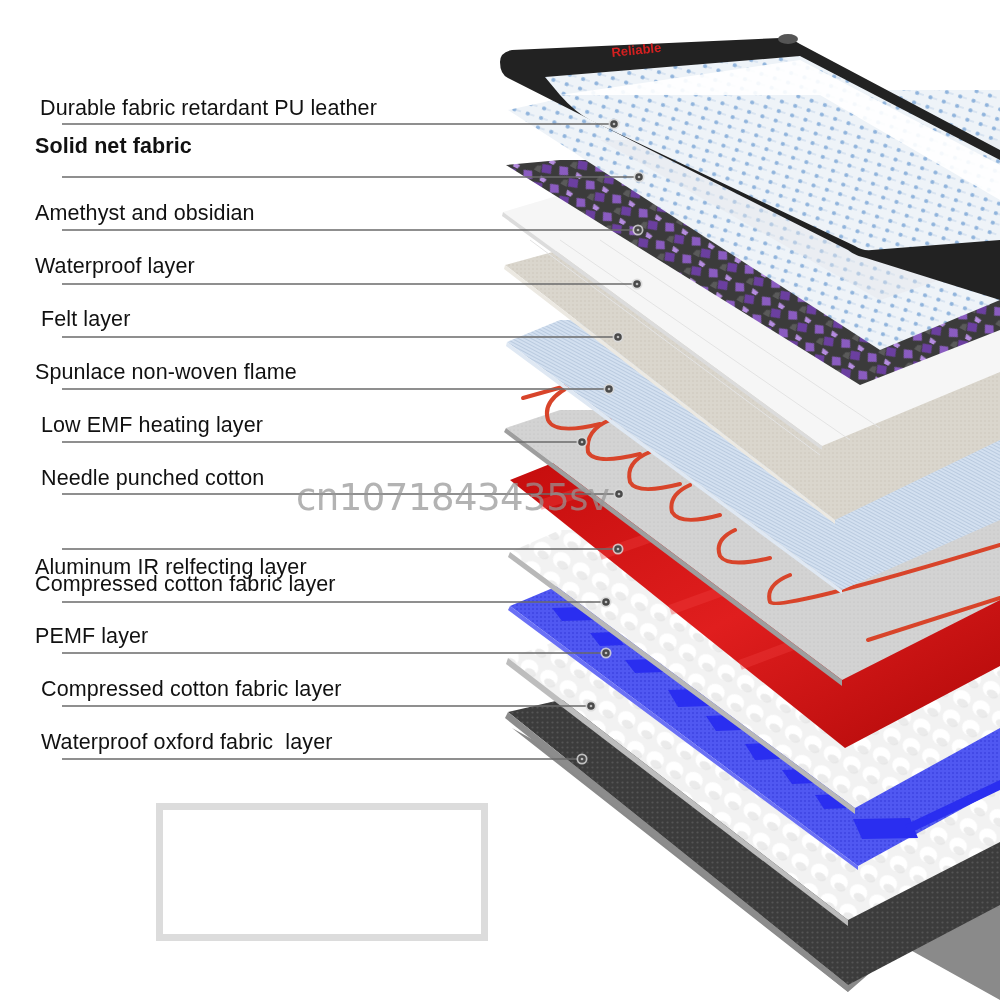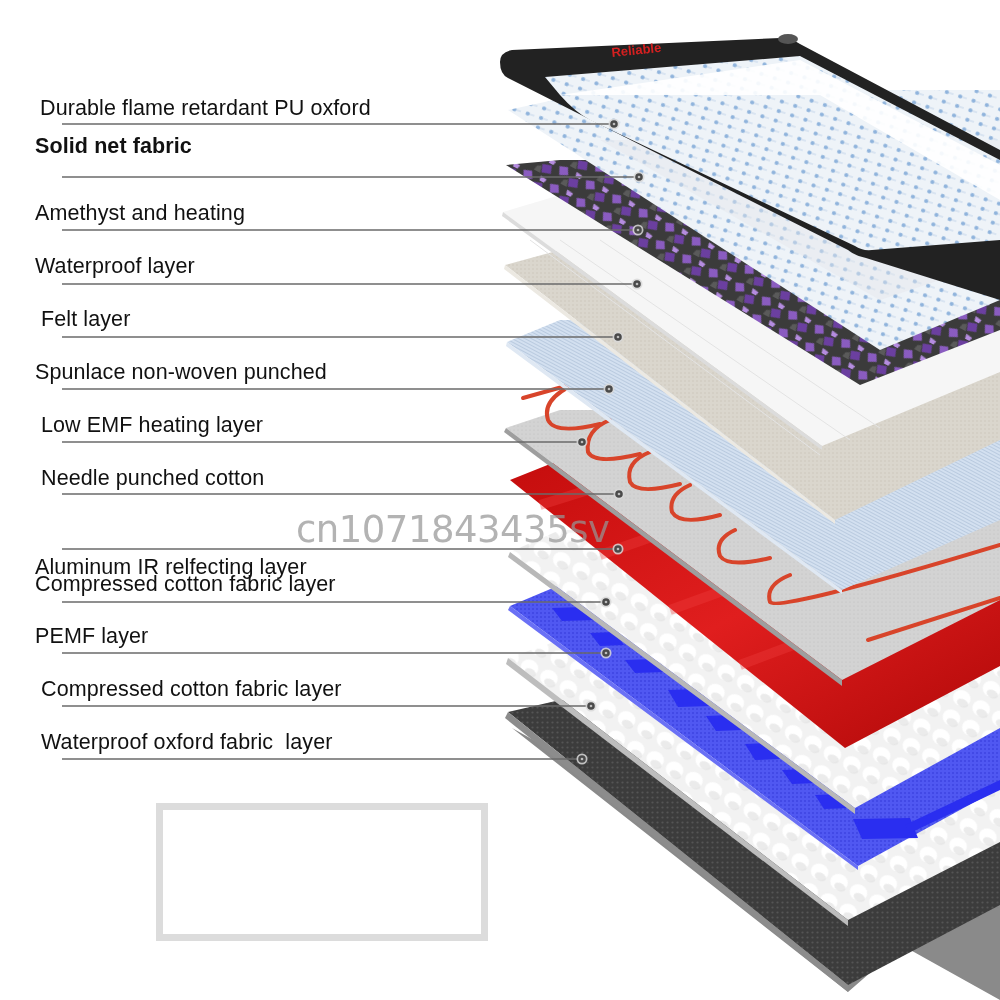--- a/index.html
+++ b/index.html
@@ -2,21 +2,21 @@
 <html><head>
   <meta charset="utf-8">
   <style>
     html, body { margin: 0; padding: 0; background: #ffffff; }
     body { width: 1000px; height: 1000px; position: relative; overflow: hidden;
            font-family: "Liberation Sans", "DejaVu Sans", sans-serif; }
     #stage { position: absolute; left: 0; top: 0; width: 1000px; height: 1000px; }
     #layers-svg { position: absolute; left: 0; top: 0; width: 1000px; height: 1000px; }
     .label { position: absolute; font-size: 21.5px; color: #111111; white-space: pre; line-height: 1; letter-spacing: 0.1px; }
     .watermark { position: absolute; left: 296px; top: 476px; font-family: "DejaVu Sans", sans-serif;
-                 font-size: 37px; color: rgba(150,150,150,0.72); letter-spacing: -0.5px; white-space: nowrap; margin-top: 32px; }
+                 font-size: 37px; color: rgba(150,150,150,0.72); letter-spacing: -0.5px; white-space: nowrap; }
     .title-frame { position: absolute; left: 156px; top: 803px; width: 318px; height: 124px;
                    border: 7px solid #dcdcdc; background: #ffffff; box-sizing: content-box; }
     .title-line { position: absolute; font-family: "Liberation Sans", sans-serif; font-weight: bold;
                   font-style: italic; font-size: 56px; color: #000000; white-space: nowrap; line-height: 1; }
   </style>
 </head>
 <body>
 
 <div id="stage">
 
@@ -238,26 +238,26 @@
         <g>
           <line x1="62" y1="759" x2="582" y2="759" stroke="#6a6a6a" stroke-width="1.3"></line>
           <circle cx="582" cy="759" r="5.5" fill="#d8d8d8" opacity="0.85"></circle>
           <circle cx="582" cy="759" r="3.8" fill="#4a4a4a"></circle>
           <circle cx="582" cy="759" r="1.3" fill="#bdbdbd"></circle>
         </g>
       </g>
   </svg>
 
   <div id="labels">
-      <div class="label" style="left: 40px; top: 98px;">Durable flame retardant PU oxford</div>
+      <div class="label" style="left: 40px; top: 98px;">Durable fabric retardant PU leather</div>
       <div class="label" style="left: 35px; top: 136px; font-weight: bold;">Solid net fabric</div>
-      <div class="label" style="left: 35px; top: 203px;">Amethyst and heating</div>
+      <div class="label" style="left: 35px; top: 203px;">Amethyst and obsidian</div>
       <div class="label" style="left: 35px; top: 256px;">Waterproof layer</div>
       <div class="label" style="left: 41px; top: 309px;">Felt layer</div>
-      <div class="label" style="left: 35px; top: 362px;">Spunlace non-woven punched</div>
+      <div class="label" style="left: 35px; top: 362px;">Spunlace non-woven flame</div>
       <div class="label" style="left: 41px; top: 415px;">Low EMF heating layer</div>
       <div class="label" style="left: 41px; top: 468px;">Needle punched cotton</div>
       <div class="label" style="left: 35px; top: 521px; margin-top: 36px;">Aluminum IR relfecting layer</div>
       <div class="label" style="left: 35px; top: 574px;">Compressed cotton fabric layer</div>
       <div class="label" style="left: 35px; top: 626px;">PEMF layer</div>
       <div class="label" style="left: 41px; top: 679px;">Compressed cotton fabric layer</div>
       <div class="label" style="left: 41px; top: 732px;">Waterproof oxford fabric  layer</div>
     </div>
 
   <div class="watermark">cn1071843435sv</div>

